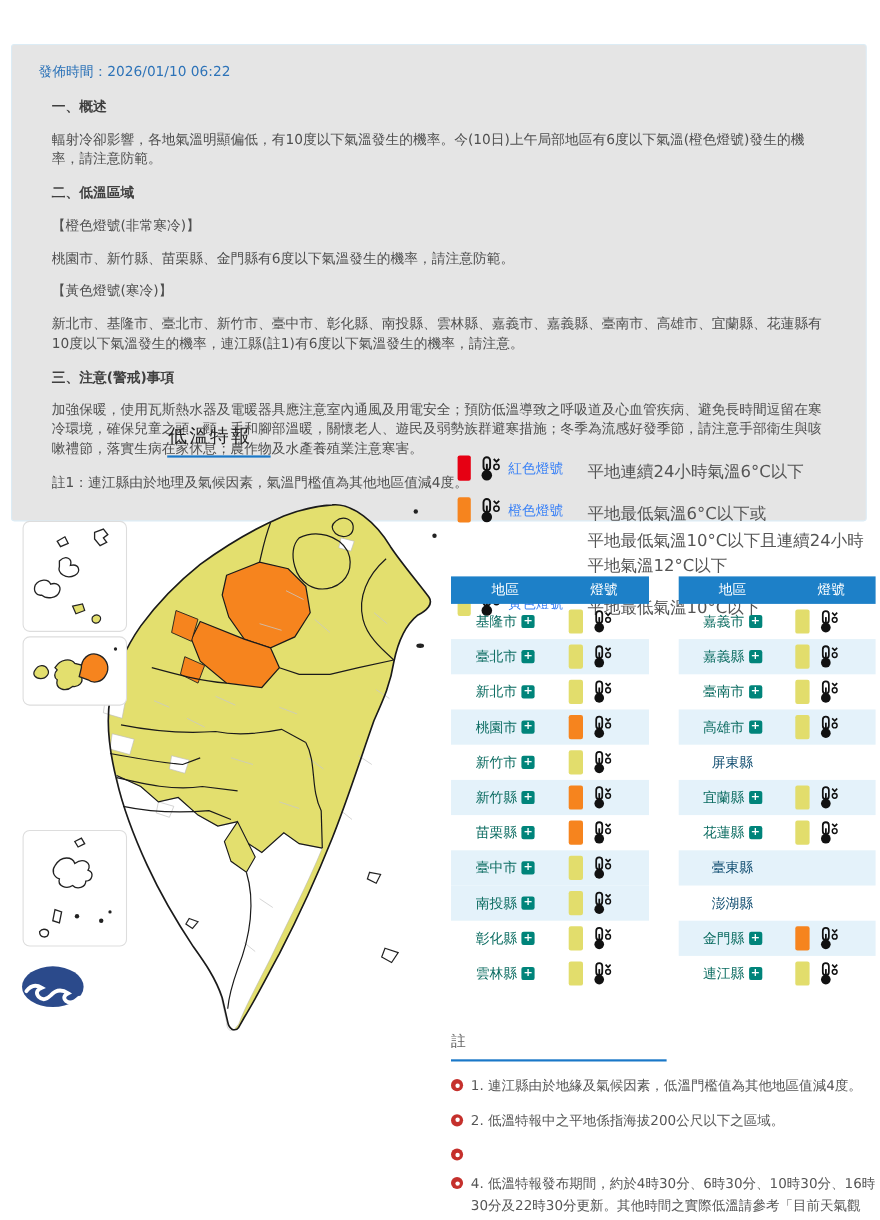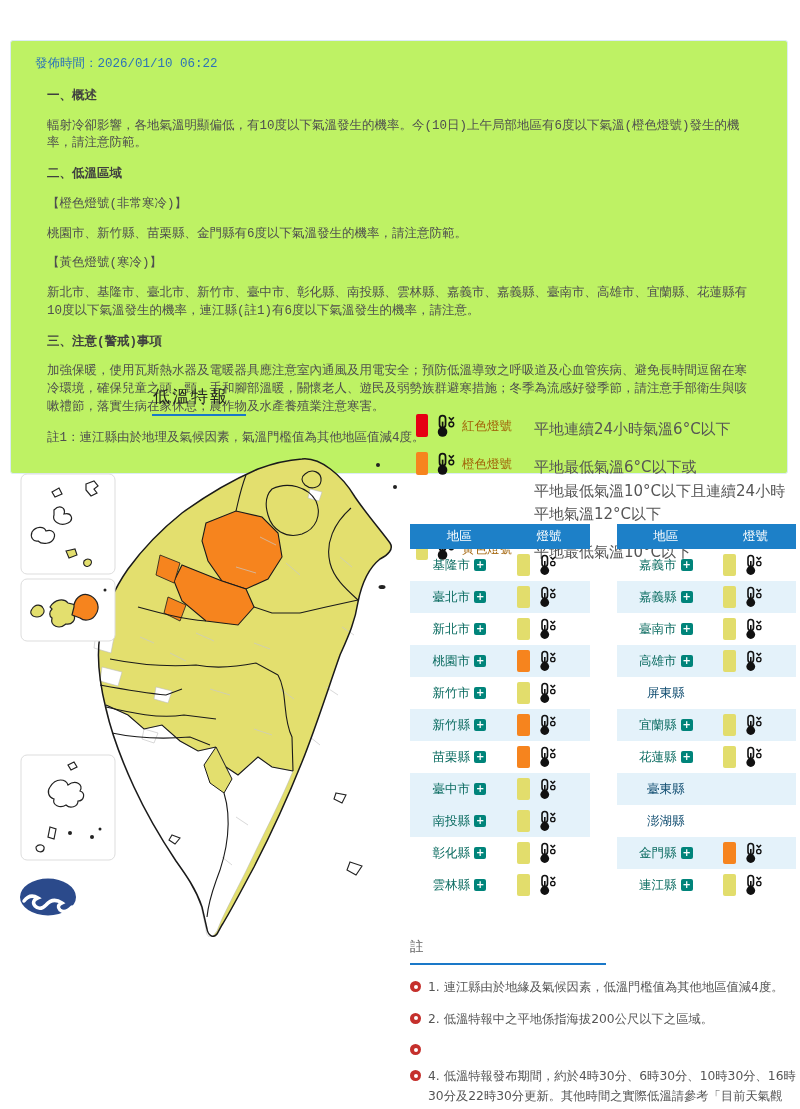--- a/index.html
+++ b/index.html
@@ -3,42 +3,42 @@
 <meta charset="utf-8">
 <style>
   html,body{margin:0;padding:0;}
   body{
     width:800px;height:1109px;position:relative;background:#fff;overflow:hidden;
     font-family:"DejaVu Sans","Liberation Sans",sans-serif;
   }
   
   #info-box{
     position:absolute;left:10px;top:40px;width:778px;box-sizing:border-box;
-    background:#bef264;border:1px solid #dcecf5;border-radius:3px;
-    padding:15px 24px 14px;font-size:12.5px;line-height:1.42;color:#4f4f4f;font-family:Liberation Mono, monospace;
+    background:#e5e5e5;border:1px solid #dcecf5;border-radius:3px;
+    padding:15px 24px 14px;font-size:12.5px;line-height:1.42;color:#4f4f4f;
   }
   #info-box .pub{color:#2d73b8;margin:0 0 14px;}
   #info-box p{margin:12px;}
   #info-box .sec-title{color:#3f3f3f;font-weight:600;margin-top:13px;}
   #info-box .first{margin-top:0;}
   #info-box .foot{margin-top:13px;}
   
   #map-title{position:absolute;left:153px;top:385px;font-size:17px;color:#222;letter-spacing:2px;}
   #map-title-underline{position:absolute;left:152px;top:414px;width:94px;height:0;border-top:2px solid #1a78c8;}
   
   #map-svg{position:absolute;left:10px;top:437px;}
   
   #legend{position:absolute;left:416px;top:414px;width:380px;display:flex;flex-direction:column;gap:11px;}
   .legend-row{display:flex;align-items:flex-start;}
   .legend-swatch{width:12px;height:23px;border-radius:2px;margin-right:6px;flex:0 0 12px;}
   .sw-red{background:#e60013;}
   .sw-orange{background:#f6841e;}
   .sw-yellow{background:#e2dd6c;}
   .legend-icon{margin-right:6px;flex:0 0 22px;}
-  .legend-label{font-size:12.5px;color:#a16207;width:62px;padding-top:4px;flex:0 0 62px;}
+  .legend-label{font-size:12.5px;color:#3b82f6;width:62px;padding-top:4px;flex:0 0 62px;}
   .legend-desc{font-size:15px;color:#555;padding-top:4px;line-height:1.55;margin-left:10px;}
   
   #tables{position:absolute;left:410px;top:524px;width:386px;display:flex;gap:27px;}
   .wtable{width:187px;}
   .thead{display:flex;height:25px;background:#1d80c8;color:#fff;font-size:12.5px;align-items:center;}
   .th-area{width:55%;text-align:center;}
   .th-signal{width:45%;text-align:center;}
   .county-row{display:flex;height:32px;align-items:center;}
   .county-row.alt{background:#e4f2fa;}
   .cell-name{width:55%;display:flex;justify-content:center;align-items:center;gap:4px;

